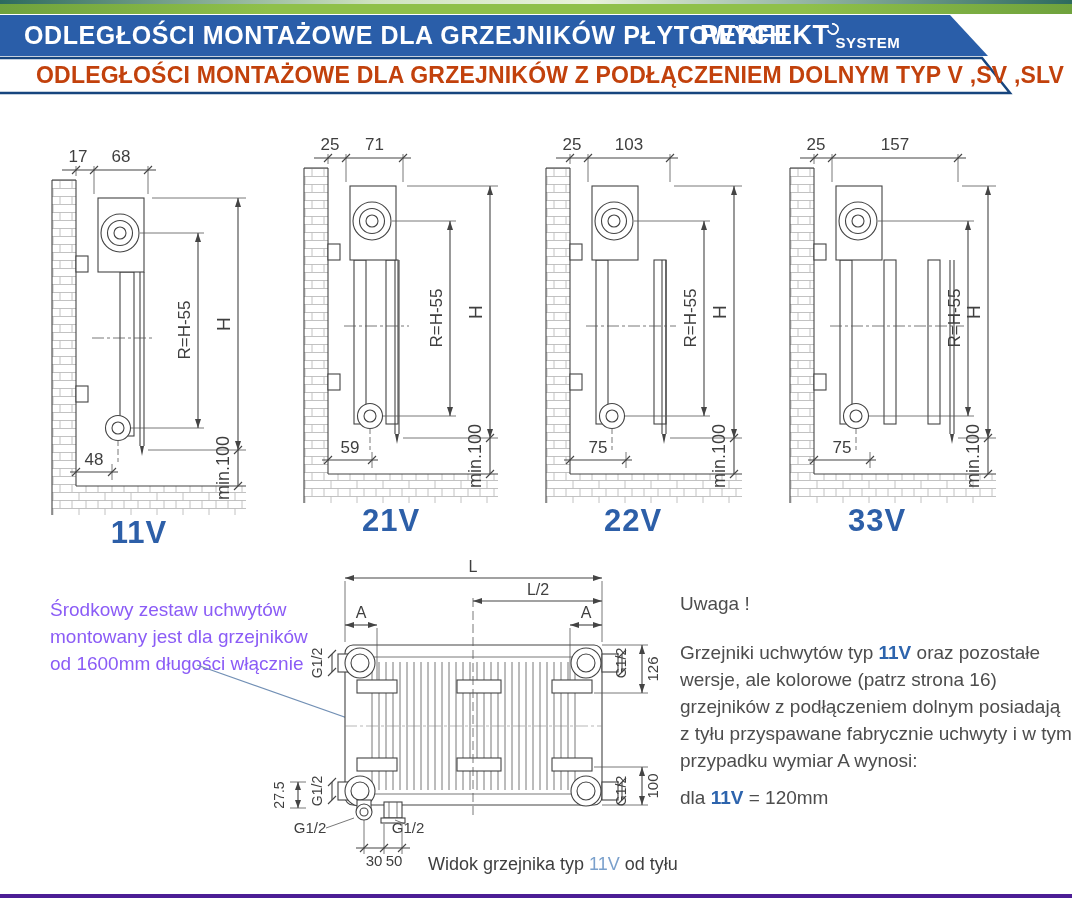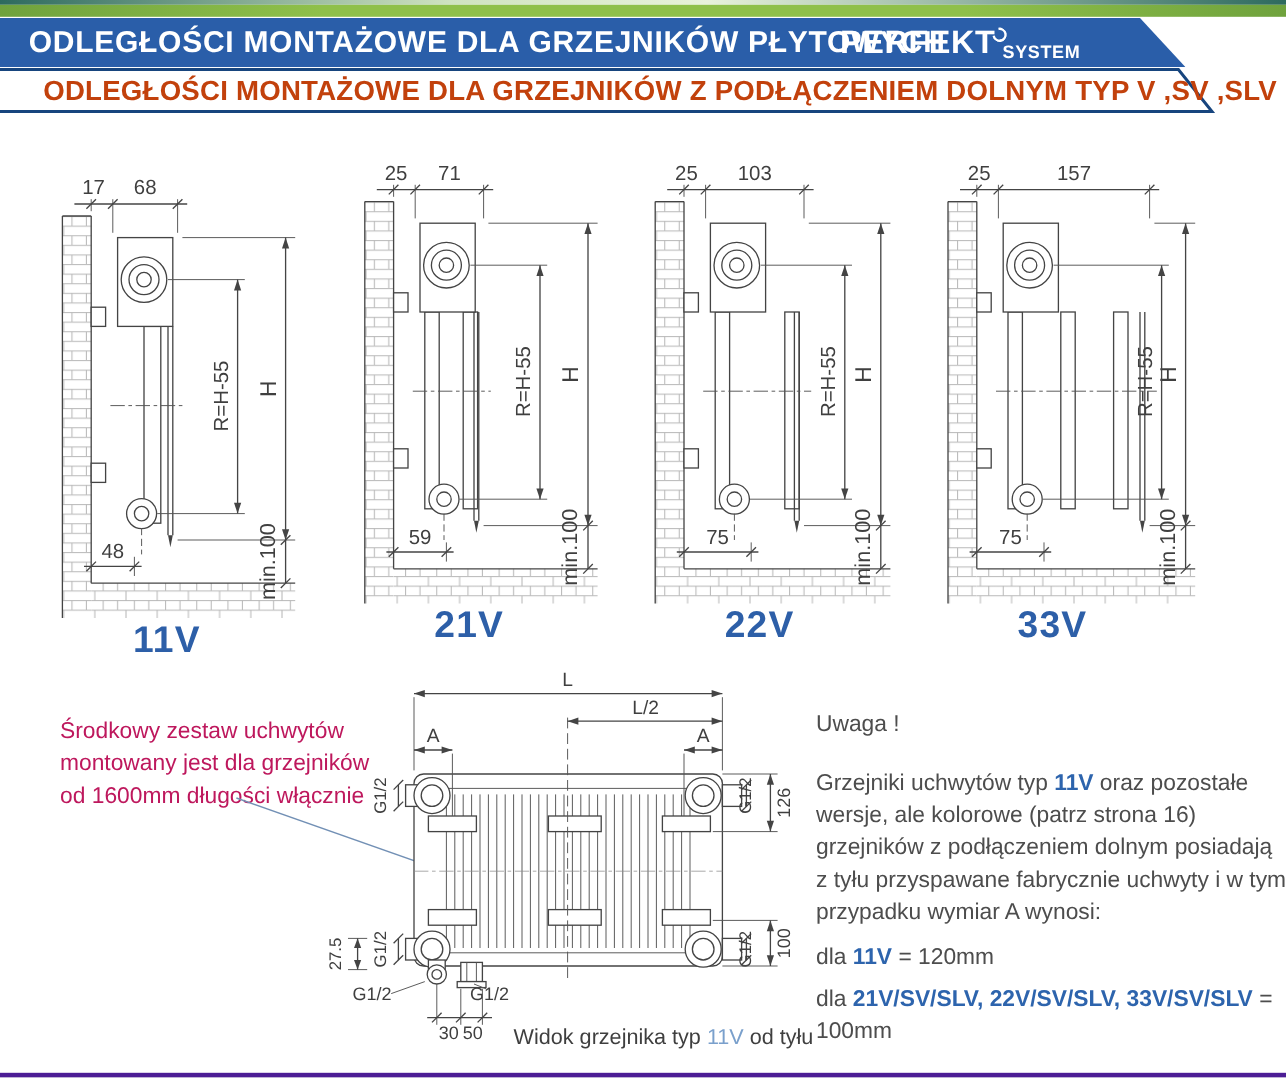--- a/index.html
+++ b/index.html
@@ -42,21 +42,21 @@
   .d0 { left:14px;margin-top:12px; } .d1 { left:266px; } .d2 { left:508px; } .d3 { left:752px; }
   .type-label { position:absolute; top:375px; width:250px; text-align:center;
     font-size:31px; font-weight:bold; color:#2d5fa8; letter-spacing:1px; }
   svg text { font-family:"Liberation Sans", sans-serif; fill:#3f3f3f; }
   .dl  { stroke:#444; stroke-width:1.1; fill:none; }
   .thin{ stroke:#555; stroke-width:0.8; fill:none; }
   .wh  { fill:#ffffff; stroke:#444; stroke-width:1.1; }
   .ar  { fill:#444; stroke:none; }
   
   .note-left { position:absolute; left:50px; top:596px; width:272px;
-    font-size:19px; line-height:27px; color:#be185d; }
+    font-size:19px; line-height:27px; color:#8b5cf6; }
   .rear-svg { position:absolute; left:260px; top:556px; }
   .leader-svg { position:absolute; left:190px; top:660px; pointer-events:none; }
   .note-right { position:absolute; left:680px; top:590px; width:392px;
     font-size:19px; line-height:27px; color:#4d4d4d; }
   .note-right .title { margin-bottom:22px; }
   .note-right .para { margin-bottom:10px; }
   .note-right .dline { margin-top:8px; }
   .acc { color:#2d64ad; font-weight:bold; }
 </style>
 </head>
@@ -517,16 +517,15 @@
       <text x="134" y="310" text-anchor="middle" font-size="15">50</text>
     </g>
 
     <text x="168" y="314" font-size="18" fill="#555"><tspan>Widok grzejnika typ </tspan><tspan fill="#7aa0cc">11V</tspan><tspan> od tyłu</tspan></text>
   </svg>
 
   <div class="note-right">
     <div class="title">Uwaga !</div>
     <div class="para"><span>Grzejniki uchwytów typ </span><span class="acc">11V</span><span> oraz pozostałe wersje, ale kolorowe (patrz strona 16) grzejników z podłączeniem dolnym posiadają z tyłu przyspawane fabrycznie uchwyty i w tym przypadku wymiar A wynosi:</span></div>
     <div class="dline"><span>dla </span><span class="acc">11V</span><span> = 120mm</span></div>
-    <div class="dline"><span>dla </span><span class="acc">21V/SV/SLV, 22V/SV/SLV, 33V/SV/SLV</span><span> = 100mm</span></div>
   </div>
 
 </div>
 
 </body></html>

